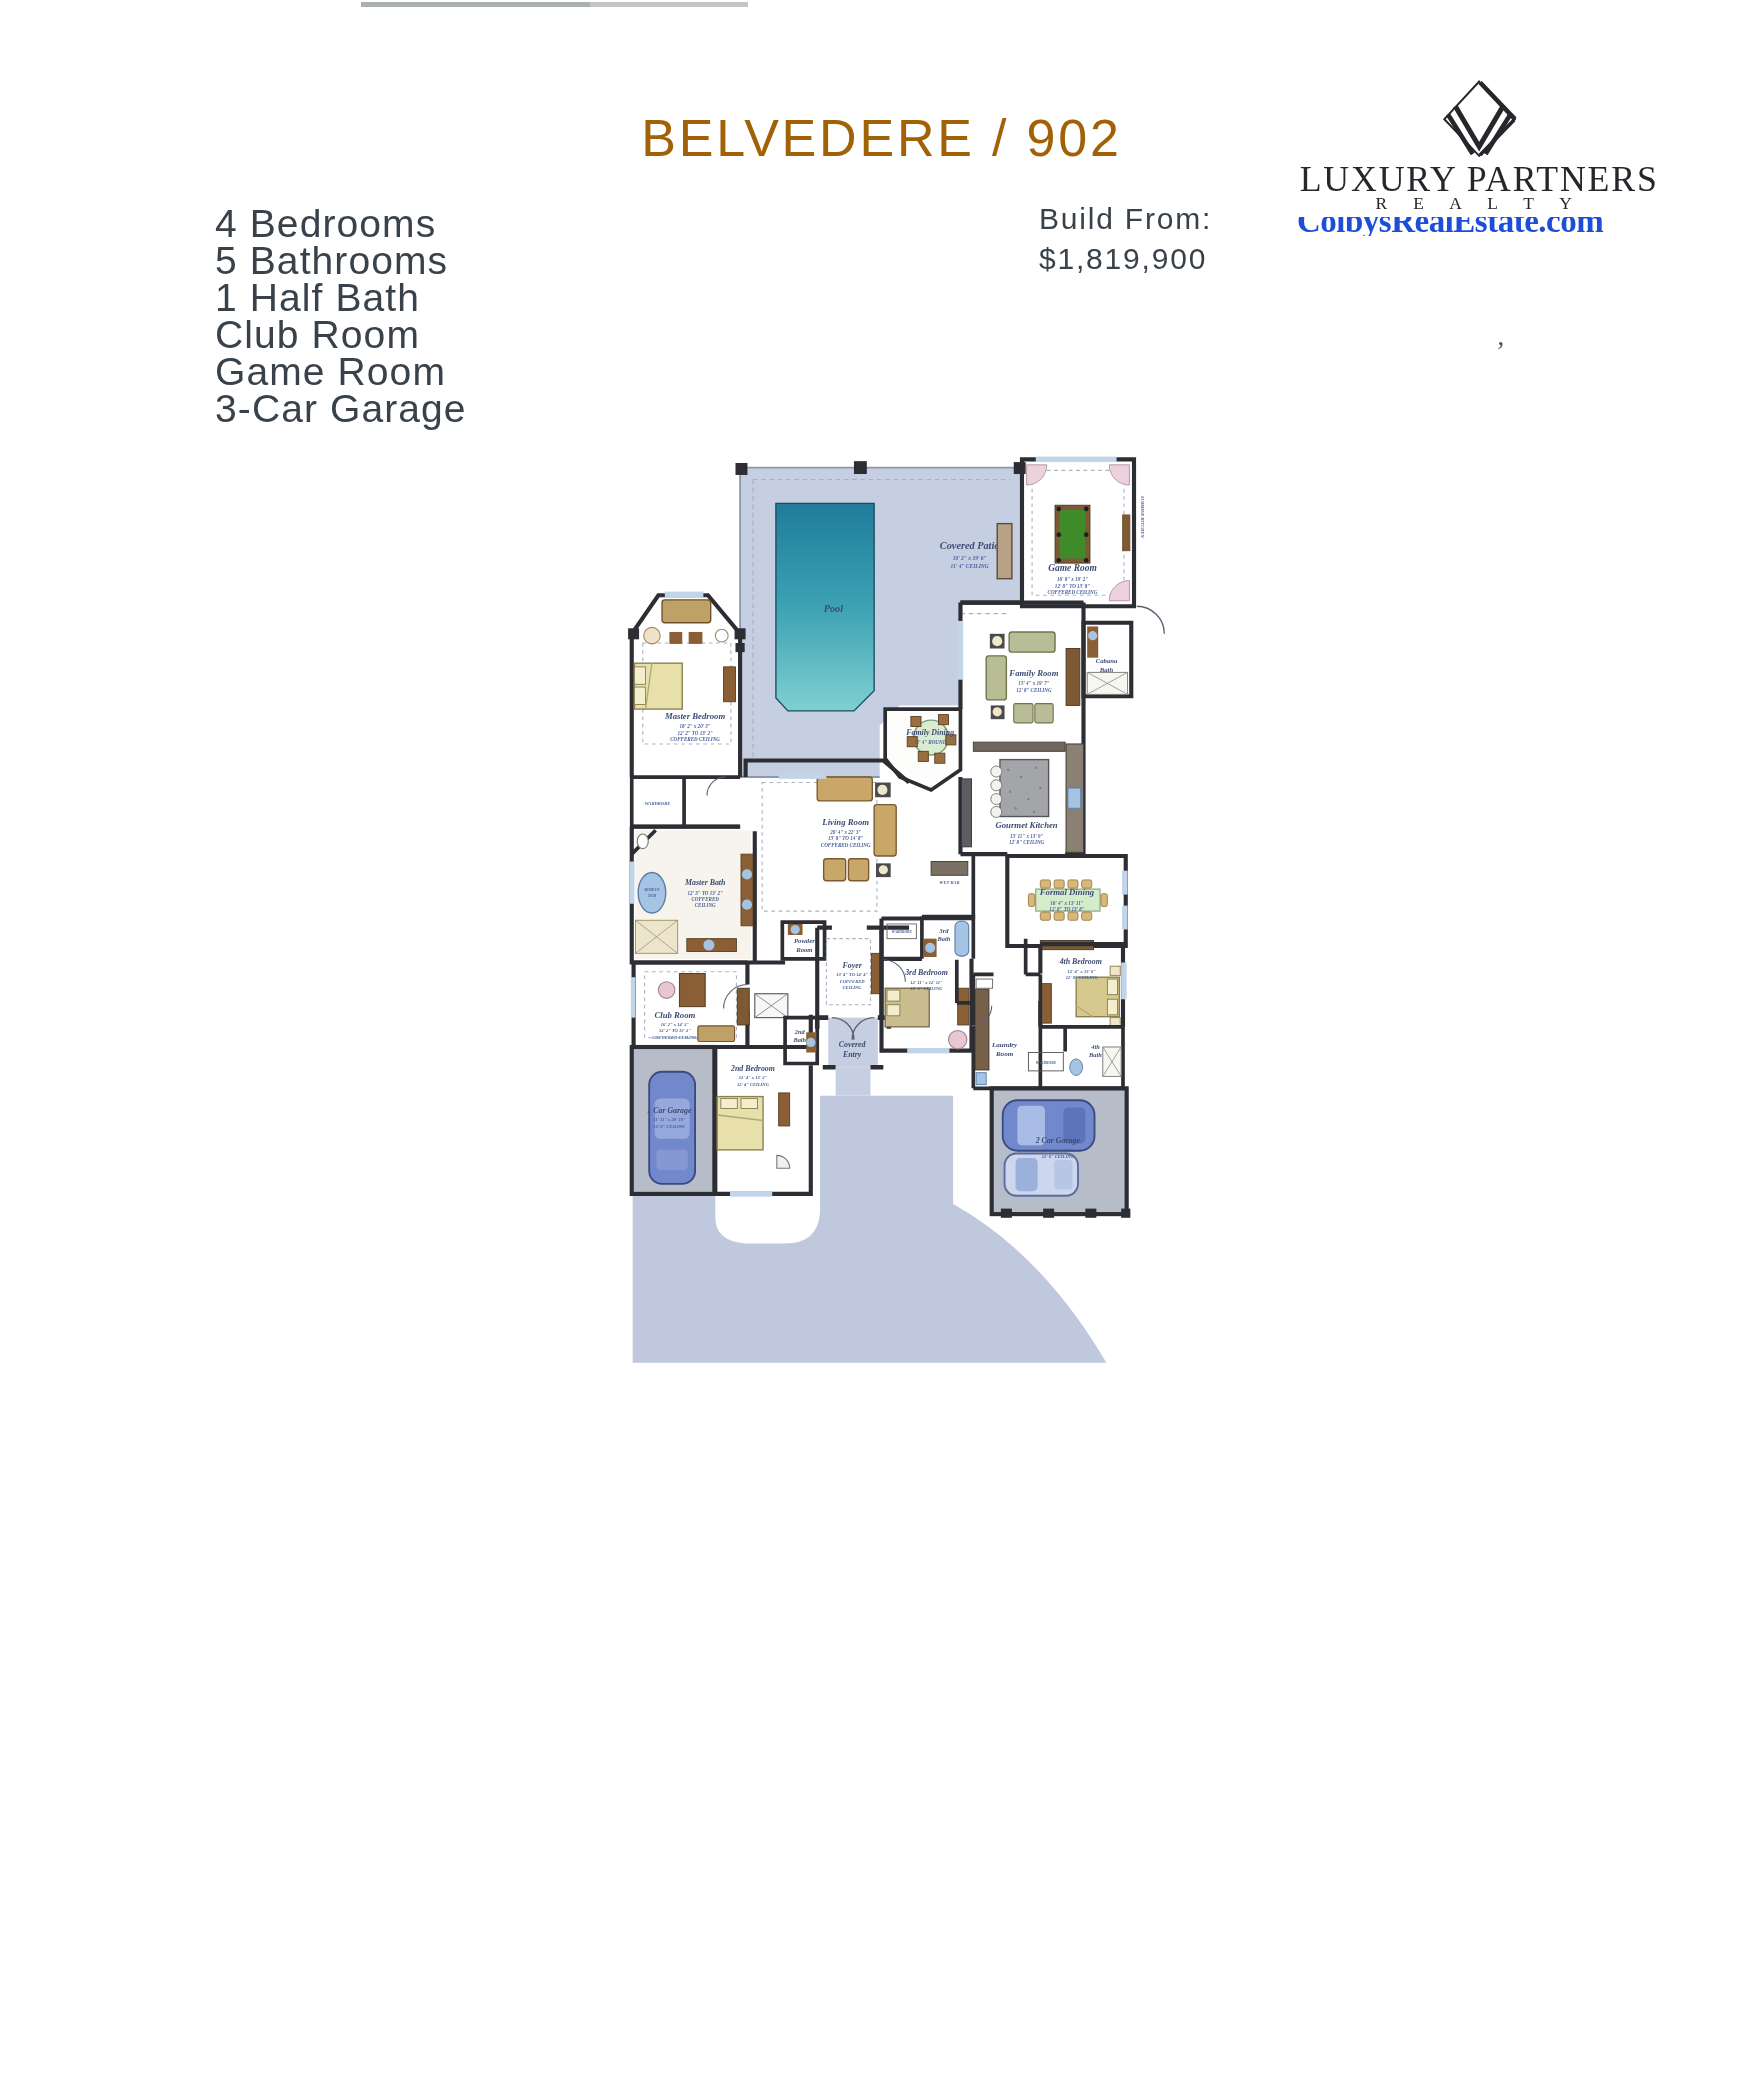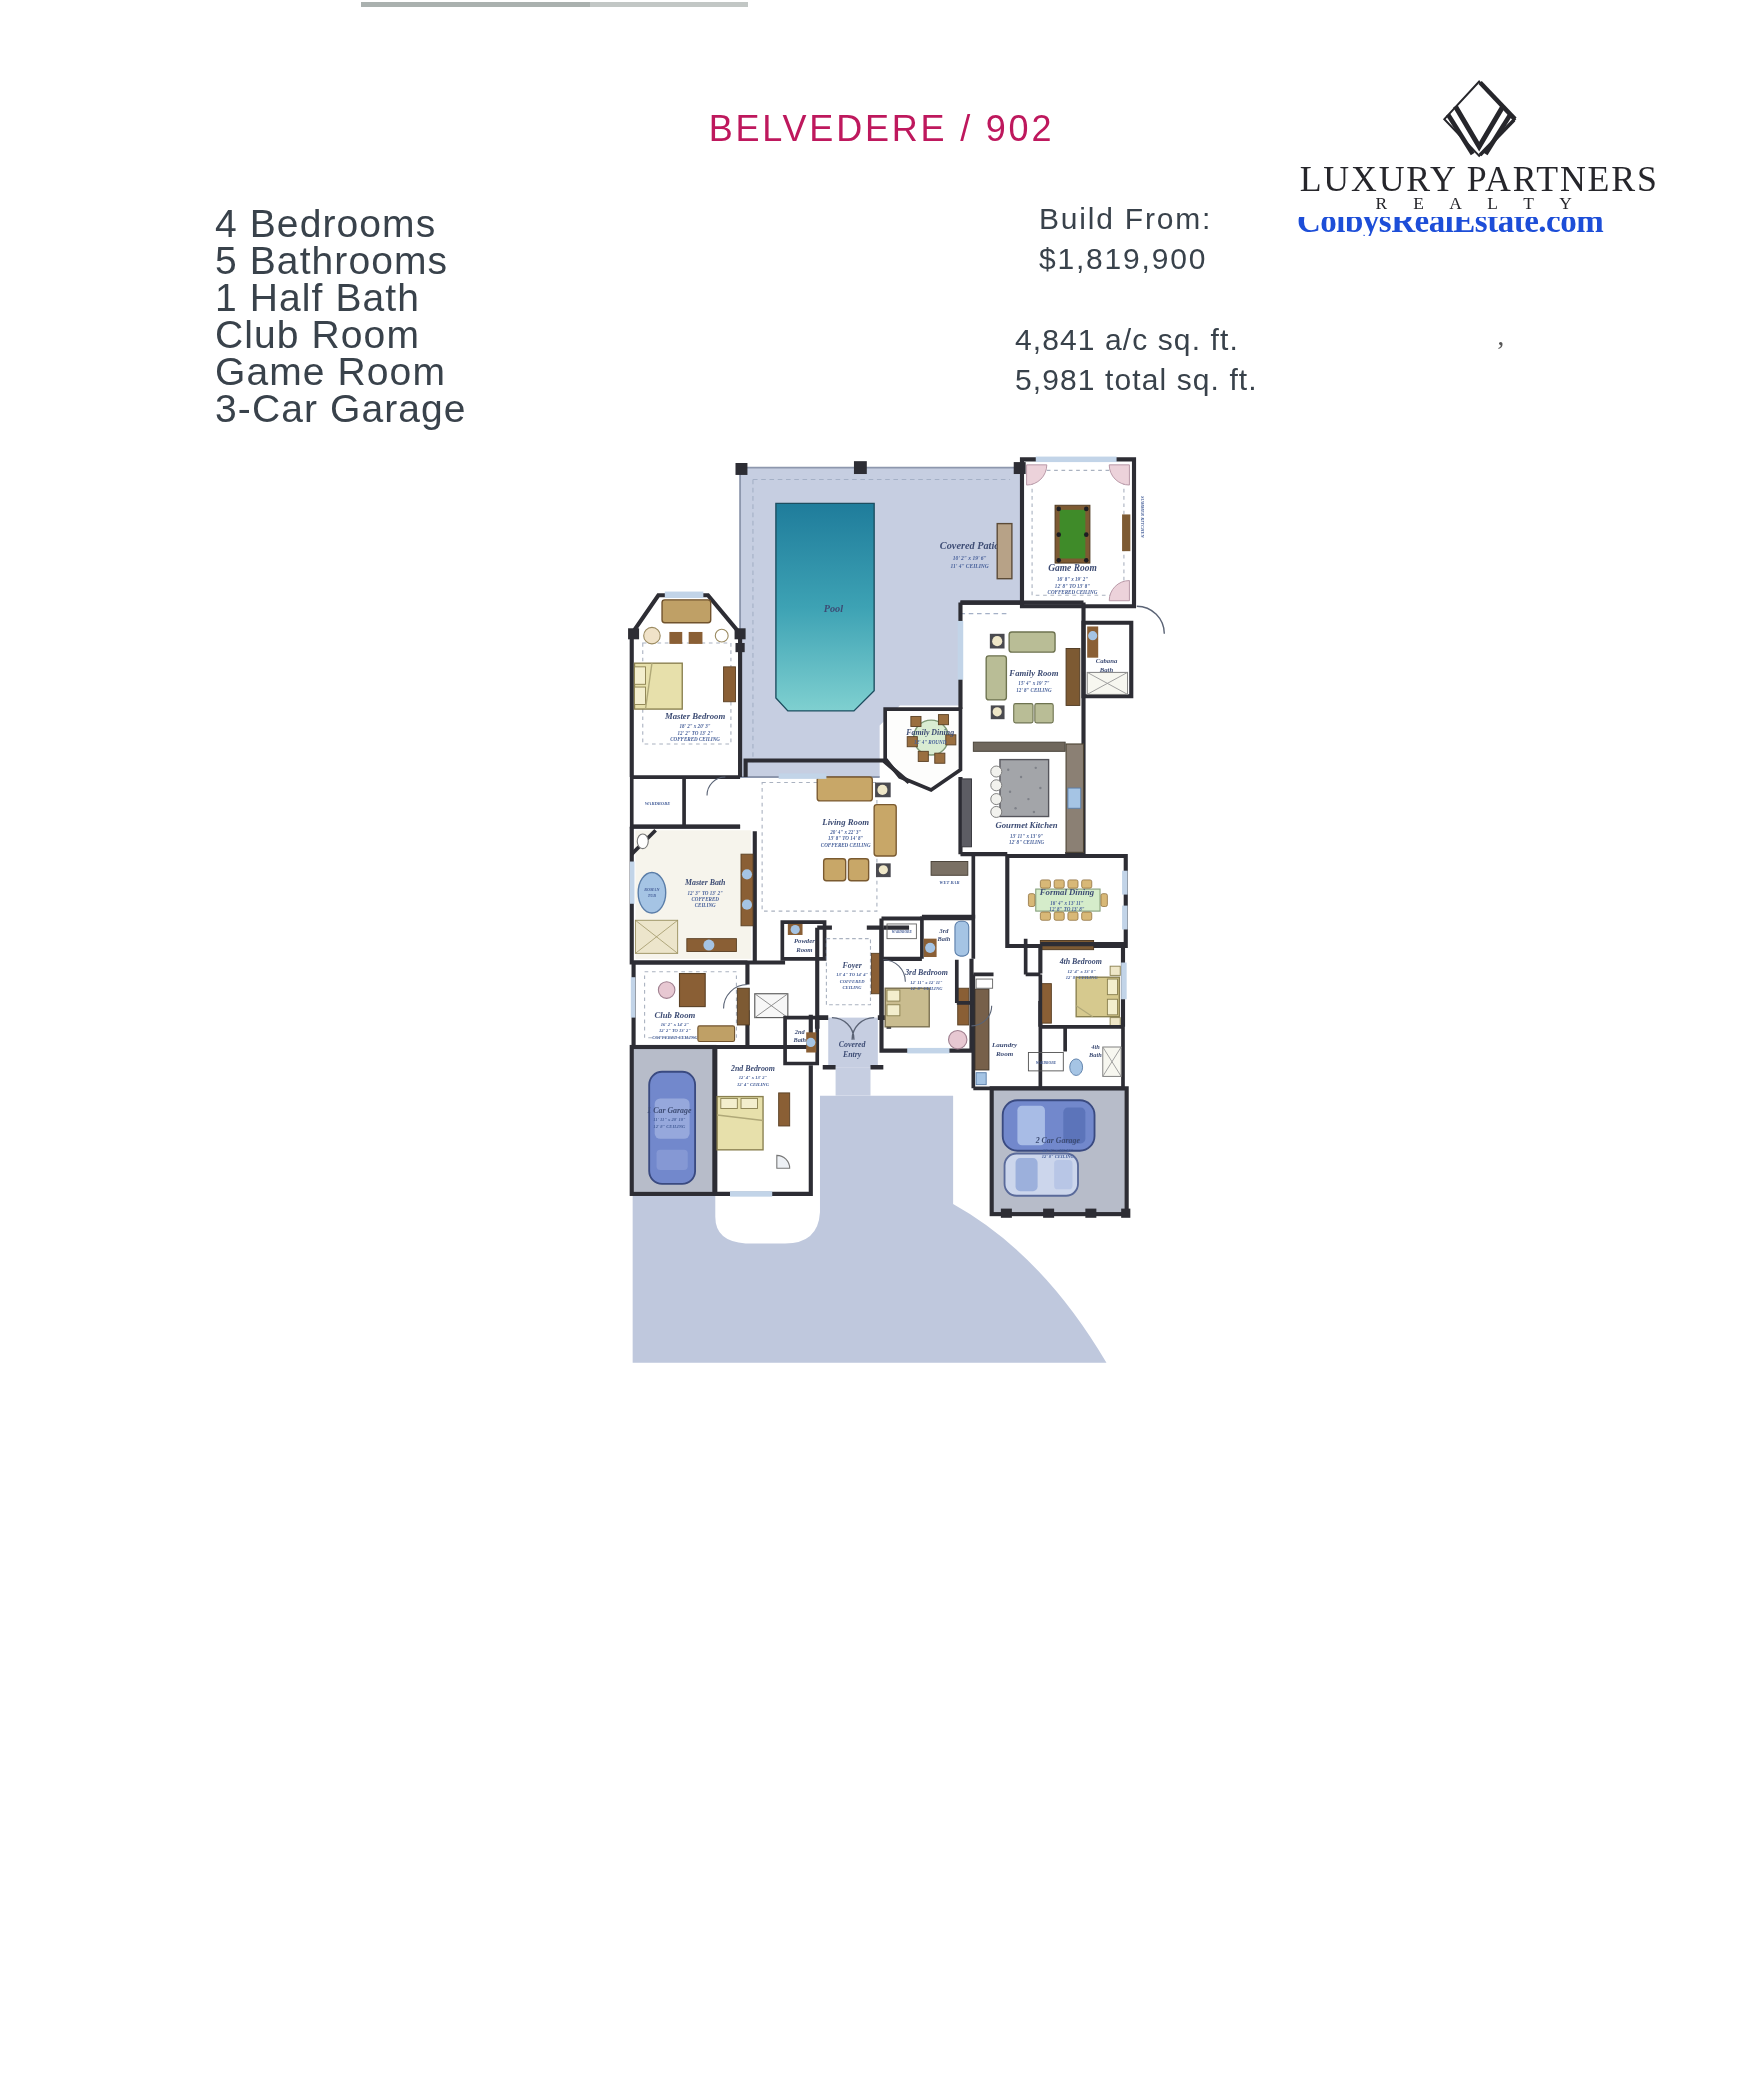--- a/index.html
+++ b/index.html
@@ -8,27 +8,26 @@
 .plan-label{font-family:"Liberation Serif",serif;font-style:italic;font-weight:700;fill:#3d4c74;}
 .dim{font-family:"Liberation Serif",serif;font-style:italic;font-weight:700;fill:#47609a;}
 </style>
 </head>
 <body>
 <div id="page">
 
 <div style="position:absolute;left:361px;top:1.8px;width:230px;height:5.5px;background:#aab1af;"></div>
 <div style="position:absolute;left:590px;top:1.8px;width:158px;height:5.5px;background:#c2c7c5;"></div>
 
-<div class="hdr" style="left:0px;top:108px;width:1763px;text-align:center;"><span style="font-size:36px;letter-spacing:2.8px;color:#be185d;">BELVEDERE / 902</span></div>
+<div class="hdr" style="left:0px;top:108px;width:1763px;text-align:center;"><span style="font-size:52px;letter-spacing:2.8px;color:#a16207;">BELVEDERE / 902</span></div>
 
 <div class="hdr" style="left:215px;top:205px;font-size:39px;letter-spacing:1.1px;line-height:37px;color:#39424b;">4 Bedrooms<br>5 Bathrooms<br>1 Half Bath<br>Club Room<br>Game Room<br>3-Car Garage</div>
 
 <div class="hdr" style="left:1039px;top:199px;font-size:30px;letter-spacing:1.8px;line-height:40px;color:#39424b;">Build From:<br>$1,819,900</div>
 
-<div class="hdr" style="left:1015px;top:320px;font-size:30px;letter-spacing:1.1px;line-height:40px;color:#39424b;">4,841 a/c sq. ft.<br>5,981 total sq. ft.</div>
 
 <svg style="position:absolute;left:0;top:0;" width="1763" height="275" viewBox="0 0 1920 300">
 
   <g fill="none" stroke="#26262b">
     <path d="M1612,89 L1651,130 L1612,170 L1574,130 Z" stroke-width="2.2"></path>
     <path d="M1613,90 L1651,130" stroke-width="5"></path>
     <path d="M1650,131 L1613,169" stroke-width="4"></path>
     <path d="M1586,116 L1612,160 L1638,116" stroke-width="5.5"></path>
     <path d="M1578,125 L1605,168" stroke-width="5"></path>
     <path d="M1646,125 L1619,168" stroke-width="5"></path>

